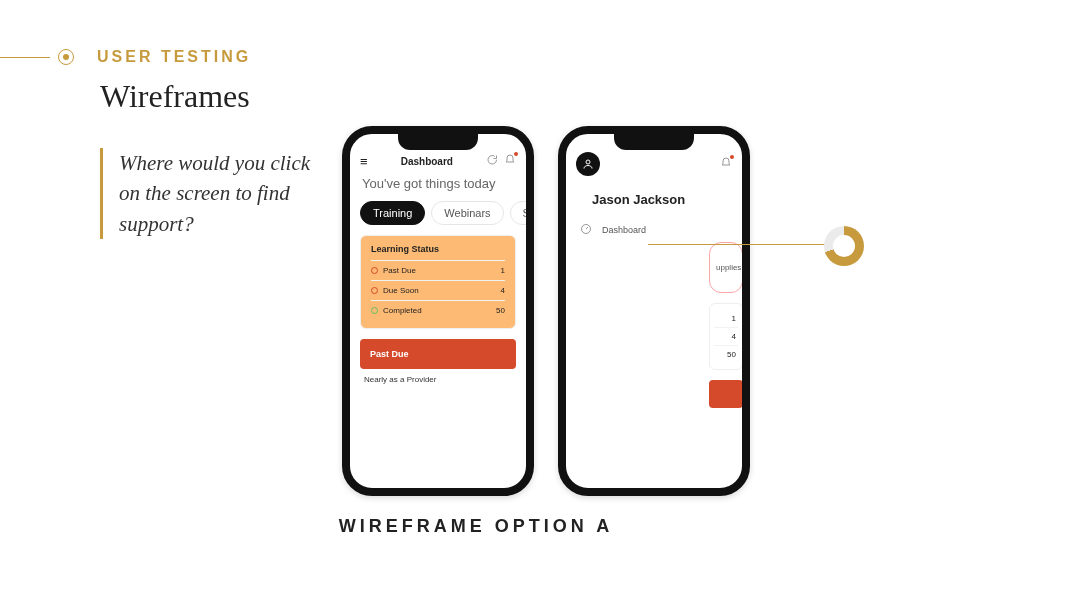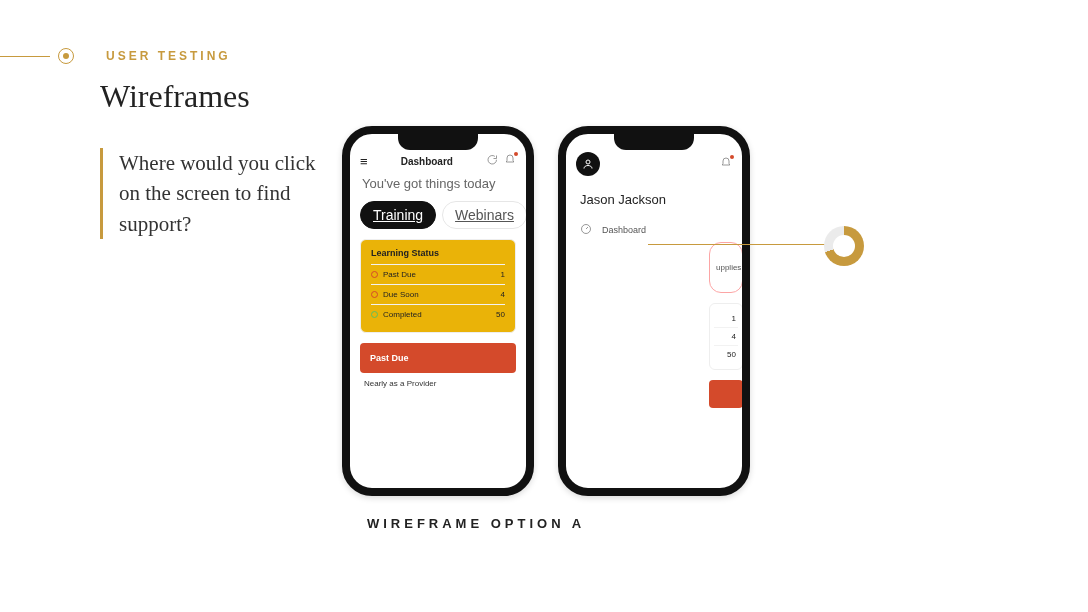--- a/index.html
+++ b/index.html
@@ -2,58 +2,58 @@
 <html><head>
 <meta charset="utf-8">
 <style>
   * { box-sizing: border-box; margin: 0; padding: 0; }
   html, body { width: 1088px; height: 612px; font-family: -apple-system, BlinkMacSystemFont, "Segoe UI", Arial, sans-serif; background:#fff; color:#222; }
   
   .header-row { position:absolute; top:48px; left:0; display:flex; align-items:center; }
   .header-line { width:50px; height:1px; background:#c79a3e; }
   .header-bullet { width:16px; height:16px; border:1px solid #c79a3e; border-radius:50%; margin:0 8px; display:flex; align-items:center; justify-content:center;}
   .header-bullet-dot{width:6px;height:6px;background:#c79a3e;border-radius:50%;}
-  .section-label { font-size:12px; letter-spacing:3px; color:#c79a3e; font-weight:600; margin-left:24px;}
+  .section-label { font-size:16px; letter-spacing:3px; color:#c79a3e; font-weight:600; margin-left:15px;}
   .page-title { position:absolute; top:78px; left:100px; font-family: Georgia, 'Times New Roman', serif; font-size:32px; font-weight:400; color:#222;}
   
   .question-wrap { position:absolute; top:148px; left:100px; padding-left:16px; border-left:3px solid #c79a3e; }
-  .question { font-family: Georgia, 'Times New Roman', serif; font-size:21px; line-height:1.45; color:#333; max-width:200px;}
+  .question { font-family: Georgia, 'Times New Roman', serif; font-style:italic; font-size:21px; line-height:1.45; color:#333; max-width:200px;}
   
   .phone { position:absolute; width:192px; height:370px; background:#fff; border:8px solid #111; border-radius:30px; box-shadow:0 2px 6px rgba(0,0,0,.15); overflow:hidden;}
   .phone .notch { position:absolute; top:0; left:50%; transform:translateX(-50%); width:80px; height:16px; background:#111; border-bottom-left-radius:12px; border-bottom-right-radius:12px; z-index:5;}
   .phone-inner{position:absolute; inset:0; overflow:hidden;}
   
   .p1 { top:126px; left:342px; }
   .p1-top{display:flex; align-items:center; justify-content:space-between; padding:20px 10px 6px; font-size:10px;}
   .ham{font-size:13px; line-height:1;}
   .title-dash{font-weight:700; font-size:10px;}
   .top-icons{display:flex; gap:6px; align-items:center;}
   .chat-ic,.bell-ic{font-size:11px;}
   .bell-ic{position:relative;}
   .bell-dot{position:absolute; top:-2px; right:-2px; width:4px; height:4px; background:#d44a2b; border-radius:50%;}
   .greet{padding:8px 12px 0; font-weight:800; font-size:14px; line-height:1.2;}
   .sub{padding:2px 12px 10px; font-size:13px; color:#666;}
   .tabs{display:flex; gap:6px; padding:0 10px 10px;}
-  .tab{font-size:14px; padding:5px 12px; border-radius:14px; background:#fff; border:1px solid #e6e6e6; color:#555;text-decoration:underline;}
+  .tab{font-size:11px; padding:5px 12px; border-radius:14px; background:#fff; border:1px solid #e6e6e6; color:#555;}
   .tab.active{background:#111; color:#fff; border-color:#111;}
-  .card{margin:0 10px; background:#eab308; border:1px solid #eee; border-radius:6px; padding:8px 10px;}
+  .card{margin:0 10px; background:#fdba74; border:1px solid #eee; border-radius:6px; padding:8px 10px;}
   .card-h{font-size:9px; font-weight:700; margin-bottom:6px;}
   .row{display:flex; align-items:center; justify-content:space-between; font-size:8px; padding:5px 0; border-top:1px solid #f2f2f2;}
   .row:first-of-type{border-top:none;}
   .row-l{display:flex; align-items:center; gap:5px;}
   .bullet{width:7px;height:7px;border-radius:50%; border:1.5px solid #d44a2b;}
   .bullet.green{border-color:#5fbf5f;}
   .past-due{margin:10px 10px 0; background:#d44a2b; color:#fff; border-radius:4px; padding:10px 10px; font-size:9px; font-weight:600;}
   .mini{padding:6px 14px 0; font-size:8px; color:#333;}
   
   .p2 { top:126px; left:558px; }
   .p2-top{display:flex; align-items:center; justify-content:space-between; padding:18px 10px 6px;}
   .avatar-circ{width:24px;height:24px;border-radius:50%;background:#111;display:flex;align-items:center;justify-content:center;color:#fff;font-size:11px;}
   .p2-bell{position:relative;font-size:12px;color:#555;}
-  .p2-name{padding:10px 14px 8px; font-weight:400; font-size:13px;}
+  .p2-name{padding:10px 26px 8px; font-weight:700; font-size:13px;}
   .menu{padding:0 14px;}
   .menu-item{display:flex; align-items:center; gap:8px; font-size:9px; color:#555; padding:8px 0;}
   .mi-ic{width:14px;color:#777;}
   .hc-dot{width:6px;height:6px;border:1.5px solid #c79a3e;border-radius:50%;background:#fff;display:inline-block;margin-left:6px;}
   
   .peek{position:absolute; right:-1px; top:108px; width:34px; background:#fff;}
   .peek .ptab{font-size:8px;color:#555;border:1px solid #fca5a5;border-radius:12px;padding:20px 6px; margin-bottom:10px;}
   .peek-card{border:1px solid #eee; border-radius:6px; padding:6px 4px;}
   .peek-row{display:flex;justify-content:flex-end;font-size:8px;padding:4px 2px;border-top:1px solid #f2f2f2;}
   .peek-row:first-child{border-top:none;}
@@ -61,21 +61,21 @@
   
   .connector{position:absolute; top:244px; left:648px; width:182px; height:1px; background:#c79a3e;}
   
   .donut{position:absolute; top:226px; left:824px; width:40px; height:40px; border-radius:50%; background: conic-gradient(#c79a3e 0deg 252deg, #ebebeb 252deg 360deg);}
   .donut::after{content:""; position:absolute; inset:9px; background:#fff; border-radius:50%;}
   
   .anno{position:absolute; top:228px; left:870px; width:140px; font-size:11px; line-height:1.4; color:#555;}
   .anno b{color:#222; font-weight:700;}
   .anno p{margin-bottom:14px;}
   
-  .caption{position:absolute; top:516px; left:0; width:952px; text-align:center; font-size:13px; letter-spacing:4px; color:#222; font-weight:600;}
+  .caption{position:absolute; top:516px; left:0; width:952px; text-align:center; font-size:18px; letter-spacing:4px; color:#222; font-weight:600;}
   
   .ic{width:12px;height:12px;stroke:#777;stroke-width:1.5;fill:none;}
 </style>
 </head>
 <body>
 
 <div class="header-row">
   <div class="header-line"></div>
   <div class="header-bullet">
       <div class="header-bullet-dot"></div>

